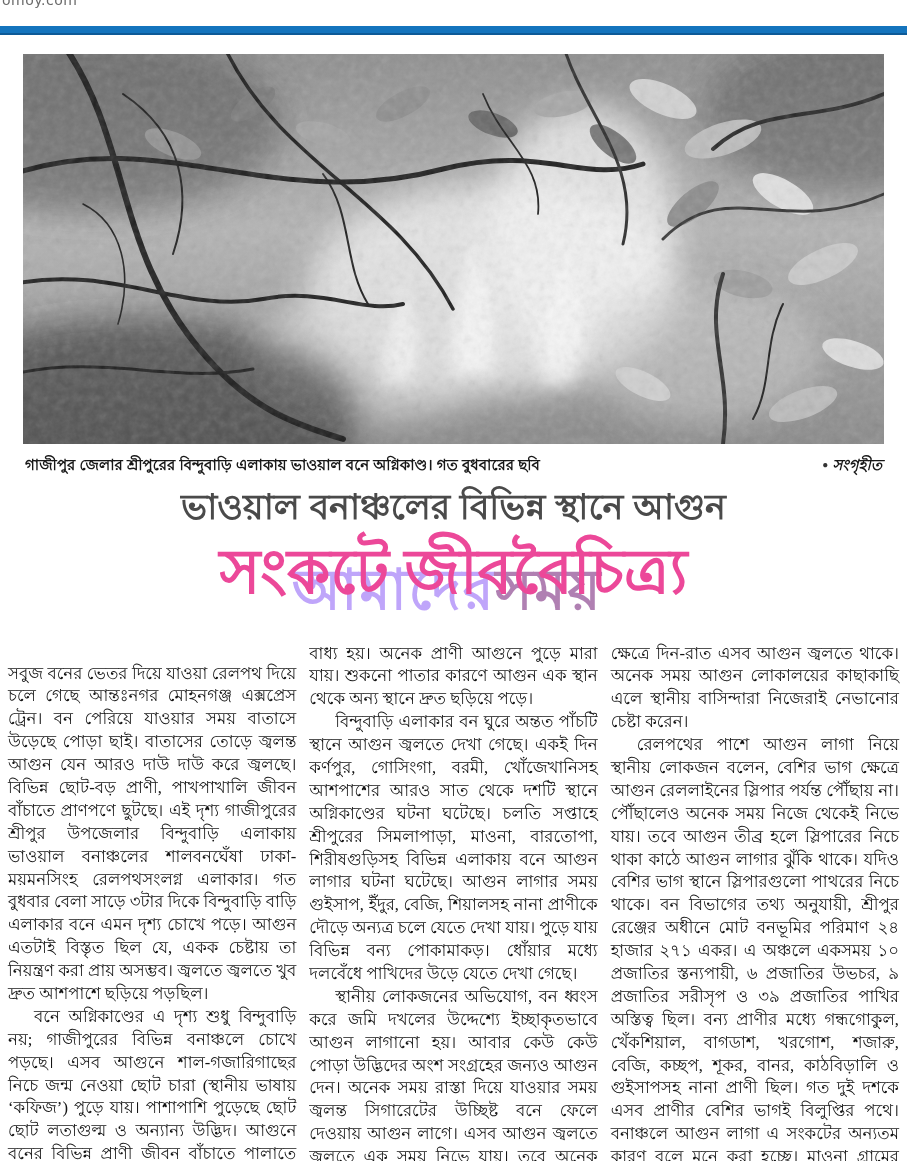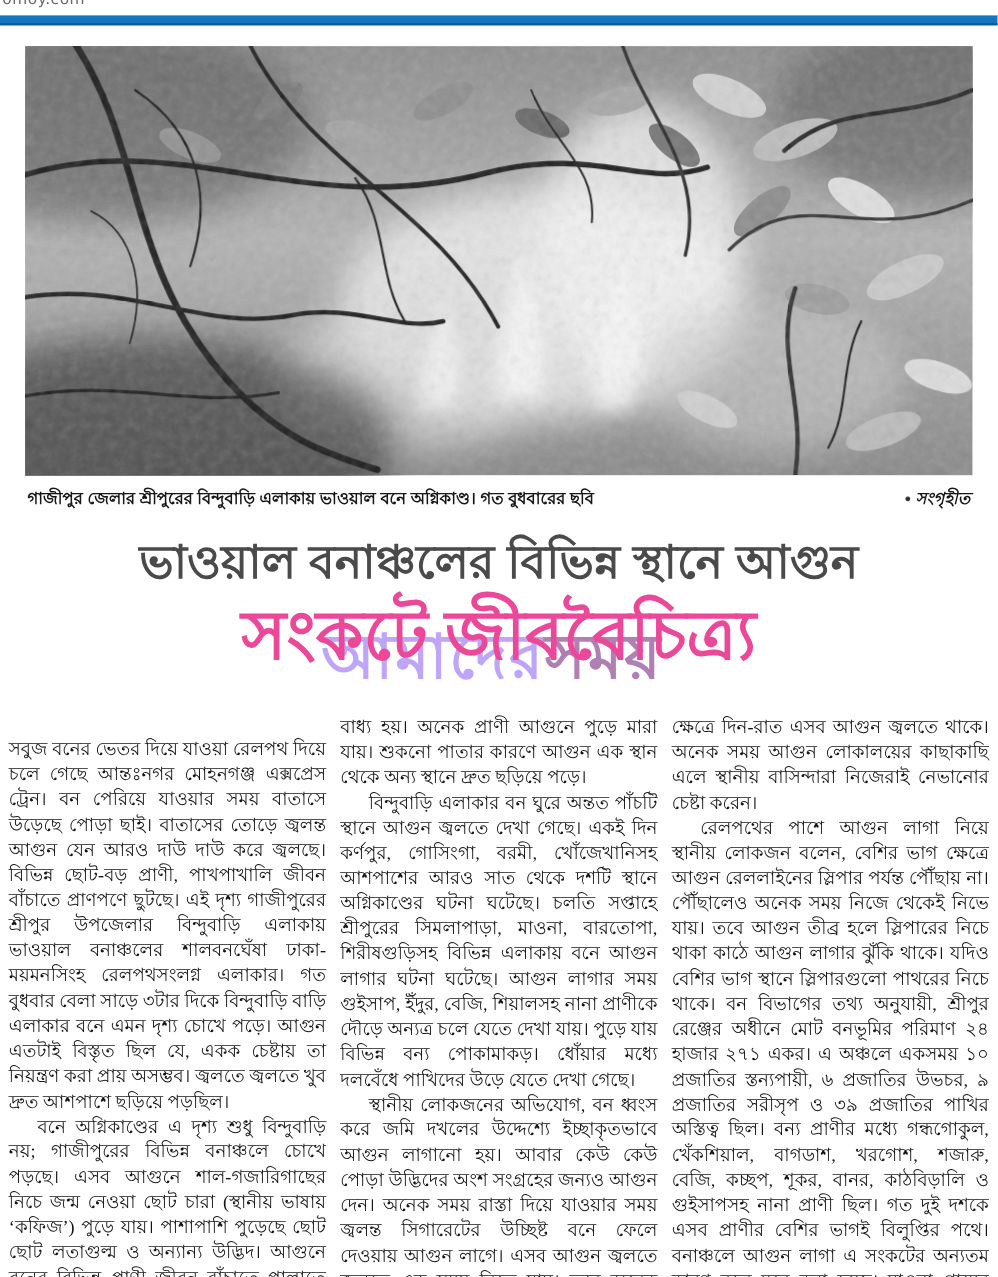--- a/index.html
+++ b/index.html
@@ -5,21 +5,21 @@
   html,body { margin:0; padding:0; }
   body {
     width:907px; height:1161px; overflow:hidden;
     background:#ffffff;
     font-family:"Liberation Serif","DejaVu Serif",serif;
     color:#141414;
   }
   .page { position:relative; width:907px; height:1161px; }
 
   
-  .url-clip { height:14px; overflow:hidden; }
+  .url-clip { height:26px; overflow:hidden; }
   .url-clip span {
     display:block; transform:translateY(-8px);
     font-family:"DejaVu Sans",sans-serif; font-size:14px; color:#6a6a6a;
     padding-left:2px; letter-spacing:0.5px;
   }
   .blue-bar { height:7px; background:#1474bd; border-bottom:2px solid #0d5a97; width:907px; }
 
   
   .photo-wrap { margin:19px 23px 0 23px; width:861px; height:390px; background:#9a9a9a; overflow:hidden; }
   .photo-wrap svg { display:block; }
@@ -28,23 +28,23 @@
   .caption-row {
     margin:9px 25px 0 25px; display:flex; justify-content:space-between; align-items:baseline;
     font-family:"Liberation Sans","DejaVu Sans",sans-serif;
     font-size:15px; font-weight:bold; color:#171717;gap:24px;
   }
   .credit { white-space:nowrap;font-style:italic; }
   .credit .dot { font-size:10px; vertical-align:2px; color:#333; margin-right:4px; }
 
   
   .kicker {
-    margin-top:22px; text-align:center;
+    margin-top:10px; text-align:center;
     font-family:"Liberation Sans","DejaVu Sans",sans-serif;
-    font-size:42px; font-weight:600; color:#4a4a4a; line-height:1.1;
+    font-size:35px; font-weight:600; color:#4a4a4a; line-height:1.1;
   }
 
   
   .headline-wrap { position:relative; height:96px; margin-top:4px; text-align:center; }
   .watermark {
     position:absolute; left:50%; top:16px; transform:translateX(-52%);
     font-weight:bold; font-size:56px; letter-spacing:2px; white-space:nowrap;
     opacity:0.55; z-index:0; user-select:none;
   }
   .wm-green { color:#8b5cf6; }

